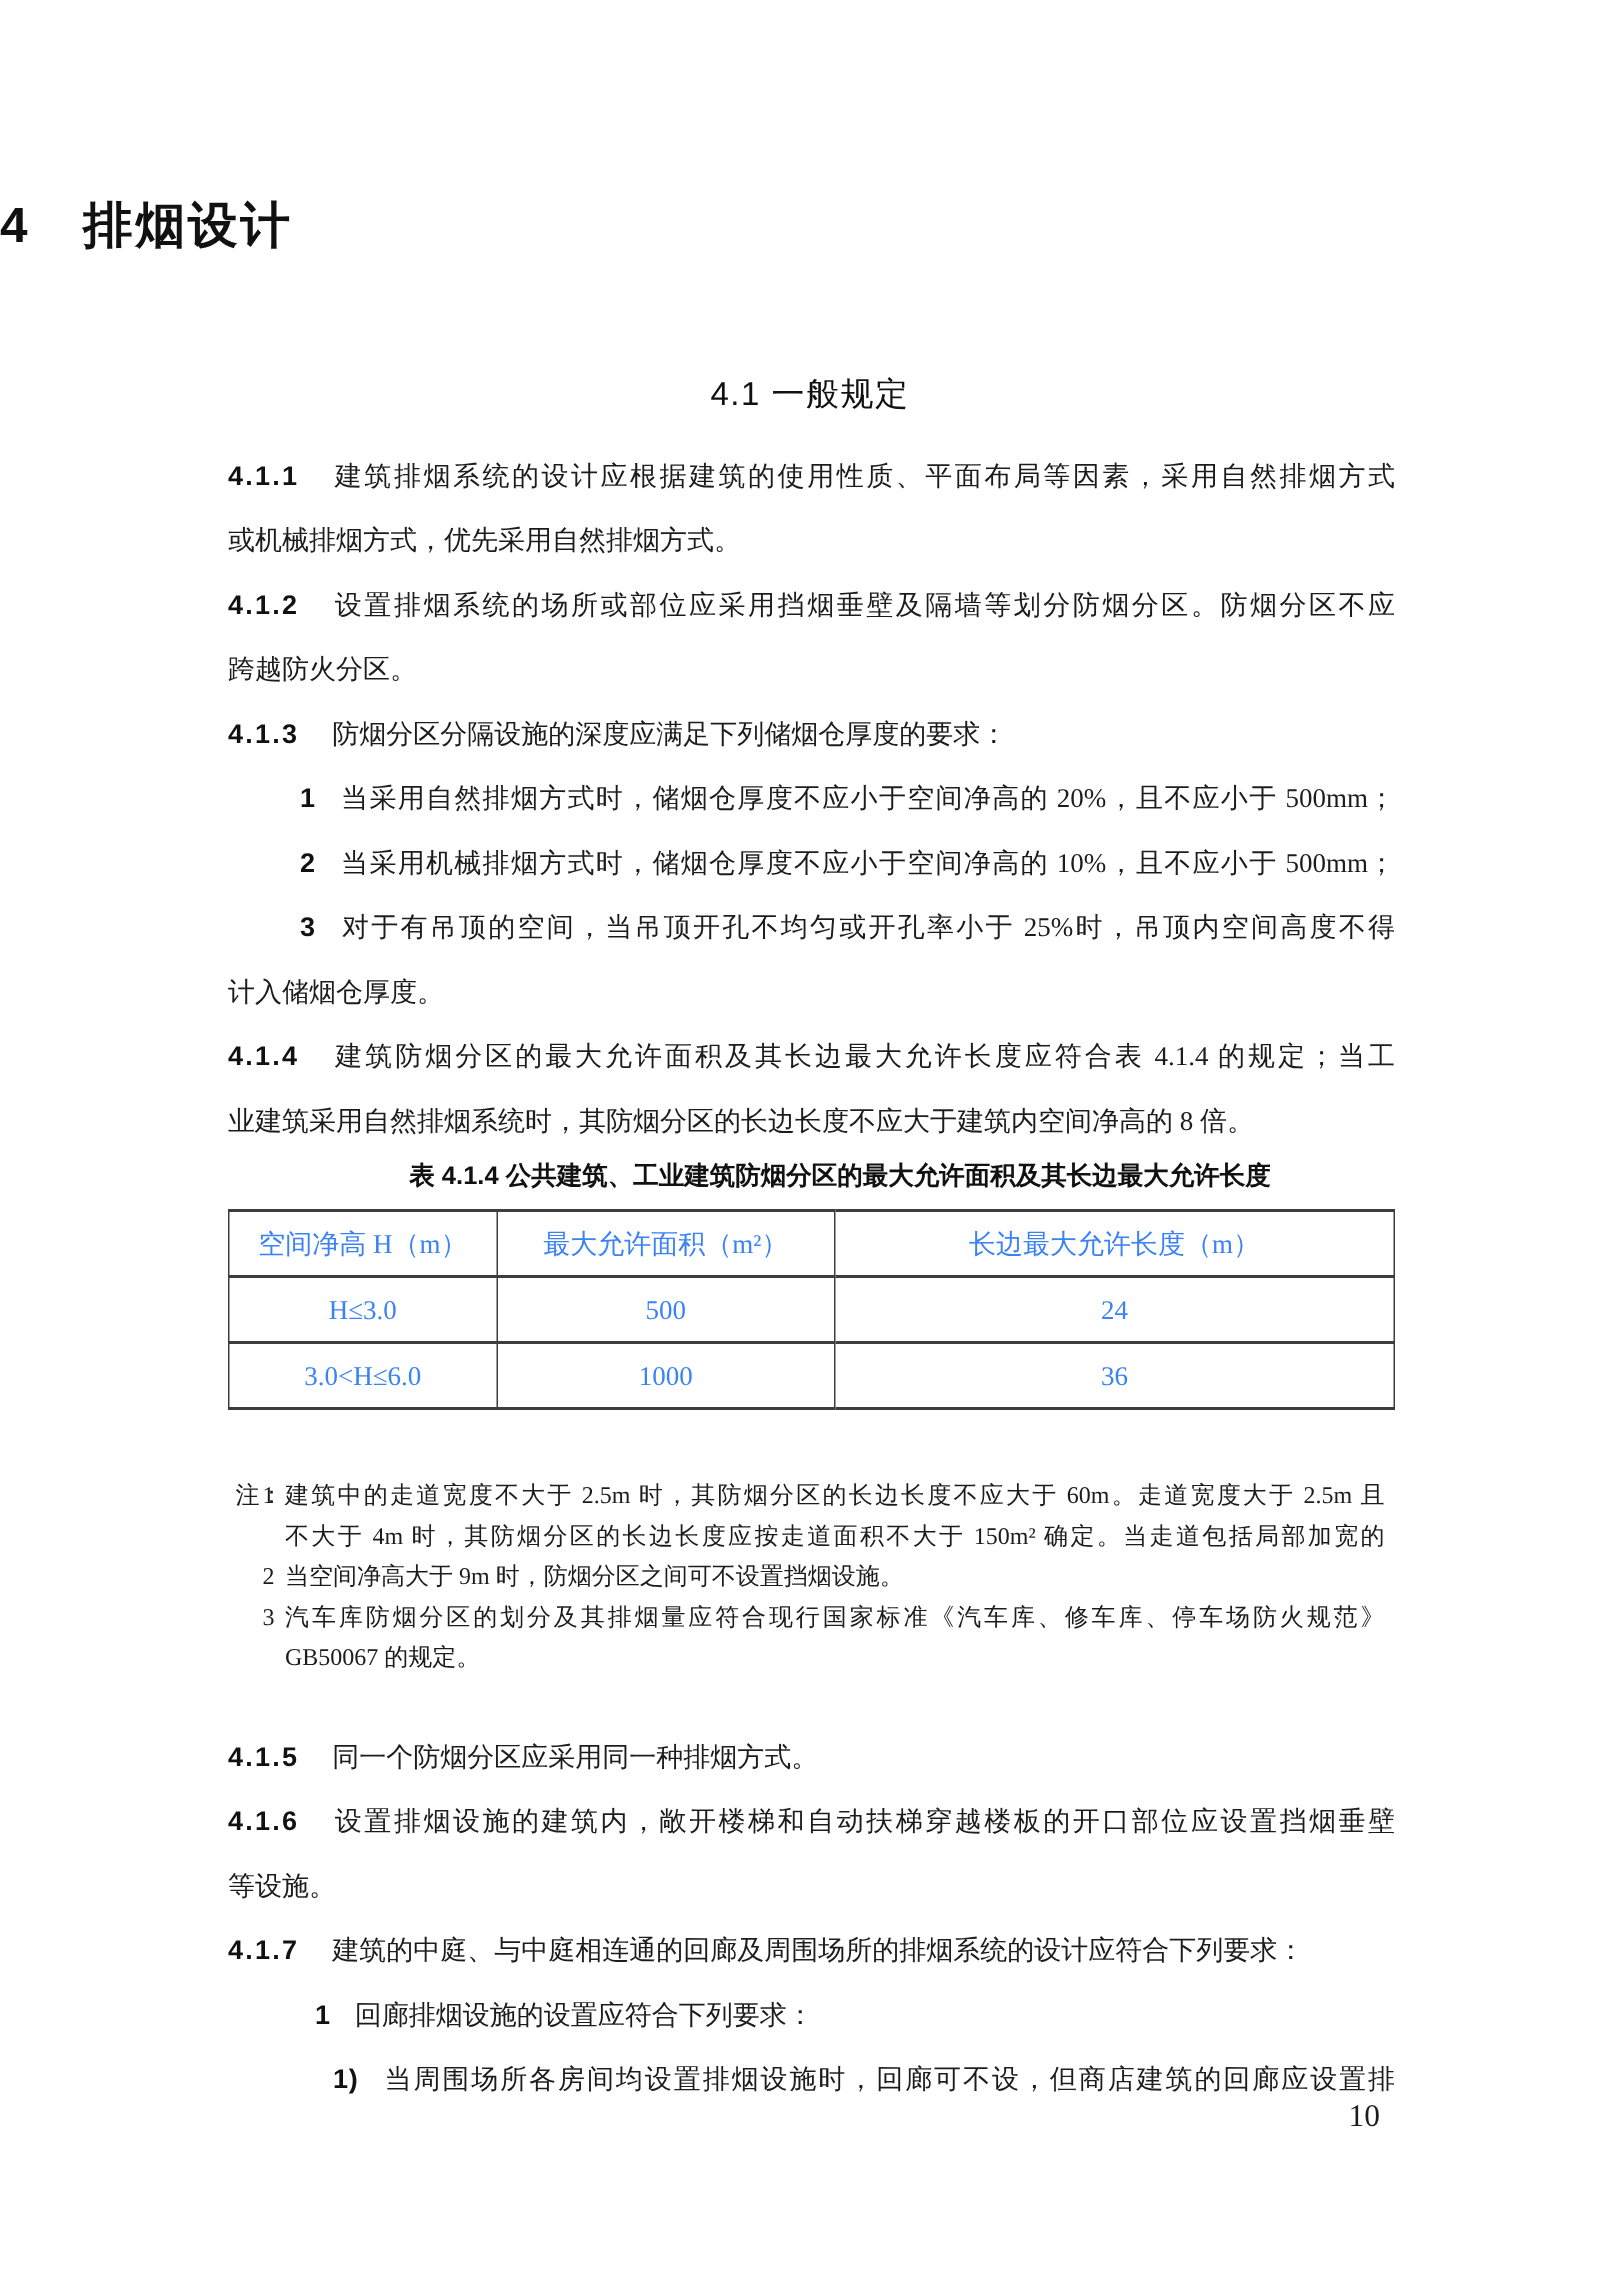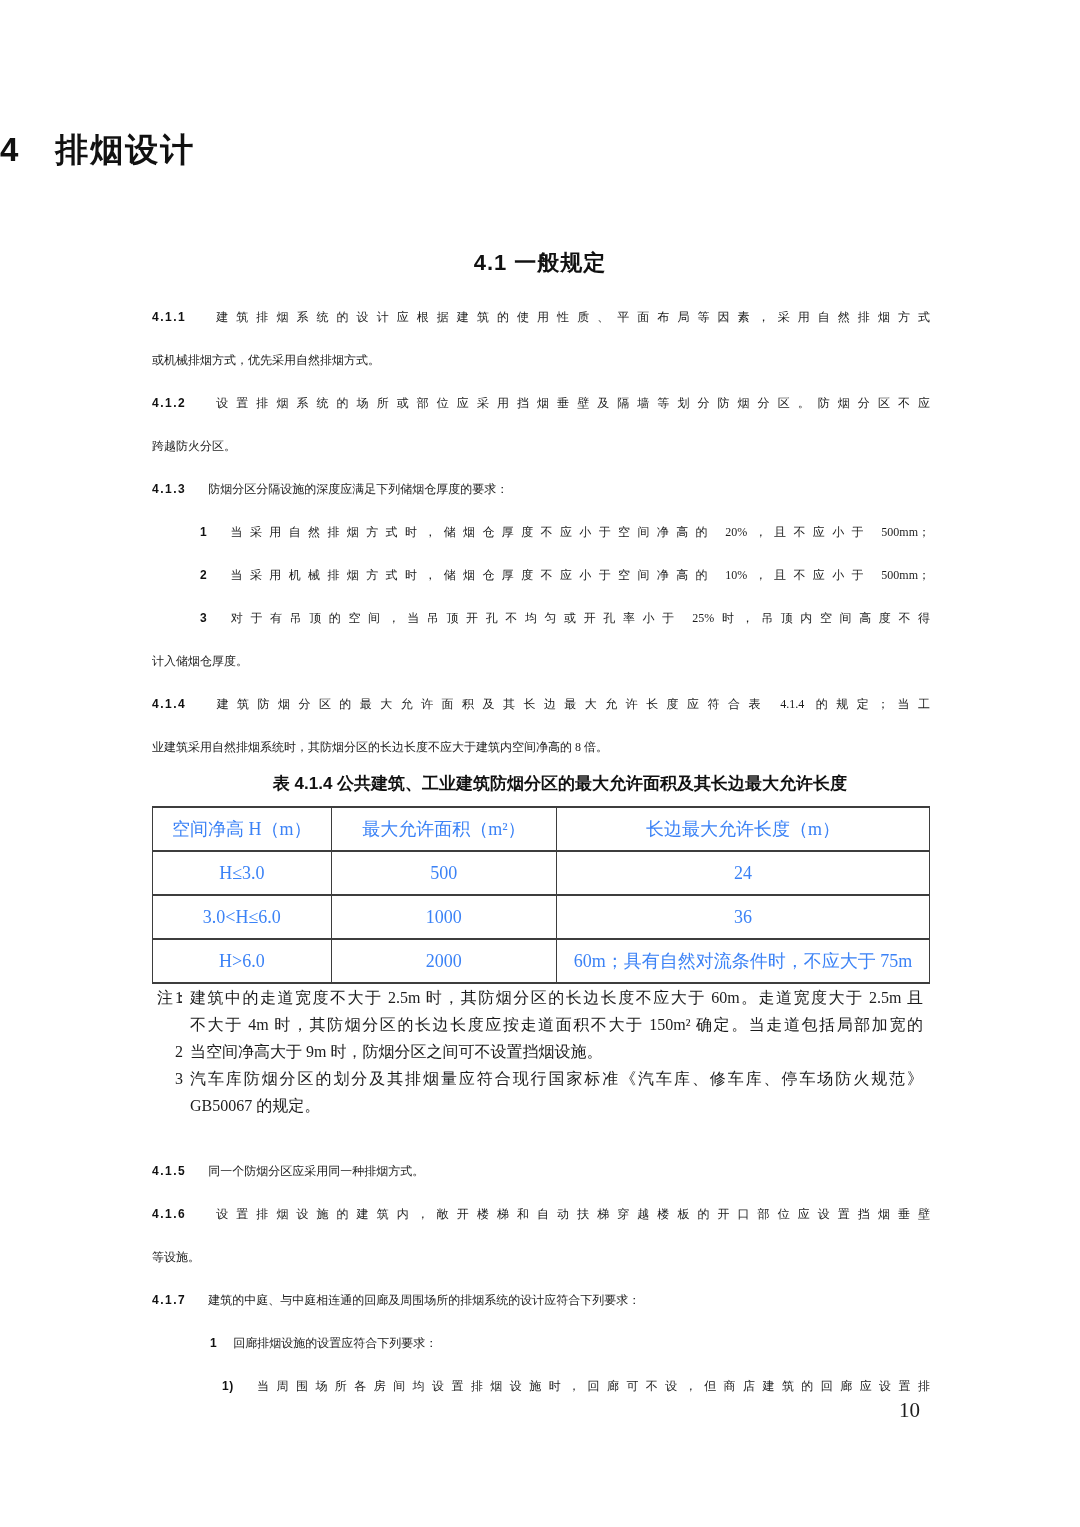--- a/index.html
+++ b/index.html
@@ -9,27 +9,27 @@
     font-family:"Liberation Serif", serif;
   }
   .doc-title {
     position:absolute; top:128px; left:0; width:100%;
     text-align:left; font-family:"Liberation Sans", sans-serif;
     font-weight:700; font-size:33px; letter-spacing:2px; color:#111;
   }
   .section-title {
     position:absolute; top:248px; left:0; width:100%;
     text-align:center; font-family:"Liberation Sans", sans-serif;
-    font-weight:700; font-size:22px; letter-spacing:1px; color:#111;
+    font-weight:400; font-size:22px; letter-spacing:1px; color:#111;
   }
   .paras { position:absolute; left:152px; width:778px; }
   #paras-top { top:296px; }
   #paras-bottom { top:1150px; }
   .line {
-    height:43px; line-height:43px; font-size:12px;
+    height:43px; line-height:43px; font-size:18px;
     white-space:nowrap; text-align:left; color:#1c1c1c;
   }
   .line.j { text-align:justify; text-align-last:justify; }
   .line.i1 { padding-left:48px; }
   .line.i2 { padding-left:58px; }
   .line.i3 { padding-left:70px; }
   .num {
     font-family:"Liberation Sans", sans-serif; font-weight:700;
     letter-spacing:1.5px; margin-right:22px; color:#111;
   }
@@ -108,25 +108,20 @@
         <tr>
           <td>H≤3.0</td>
           <td>500</td>
           <td>24</td>
         </tr>
         <tr>
           <td>3.0&lt;H≤6.0</td>
           <td>1000</td>
           <td>36</td>
         </tr>
-        <tr>
-          <td>H&gt;6.0</td>
-          <td>2000</td>
-          <td>60m；具有自然对流条件时，不应大于 75m</td>
-        </tr>
       </tbody>
   </table>
 
   <div class="notes" id="notes">
       <div class="note-line j"><span class="note-label">注：</span><span class="note-num">1</span><span>建筑中的走道宽度不大于 2.5m 时，其防烟分区的长边长度不应大于 60m。走道宽度大于 2.5m 且</span></div>
       <div class="note-line j"><span>不大于 4m 时，其防烟分区的长边长度应按走道面积不大于 150m² 确定。当走道包括局部加宽的</span></div>
       <div class="note-line"><span class="note-num">2</span><span>当空间净高大于 9m 时，防烟分区之间可不设置挡烟设施。</span></div>
       <div class="note-line j"><span class="note-num">3</span><span>汽车库防烟分区的划分及其排烟量应符合现行国家标准《汽车库、修车库、停车场防火规范》</span></div>
       <div class="note-line"><span>GB50067 的规定。</span></div>
     </div>

